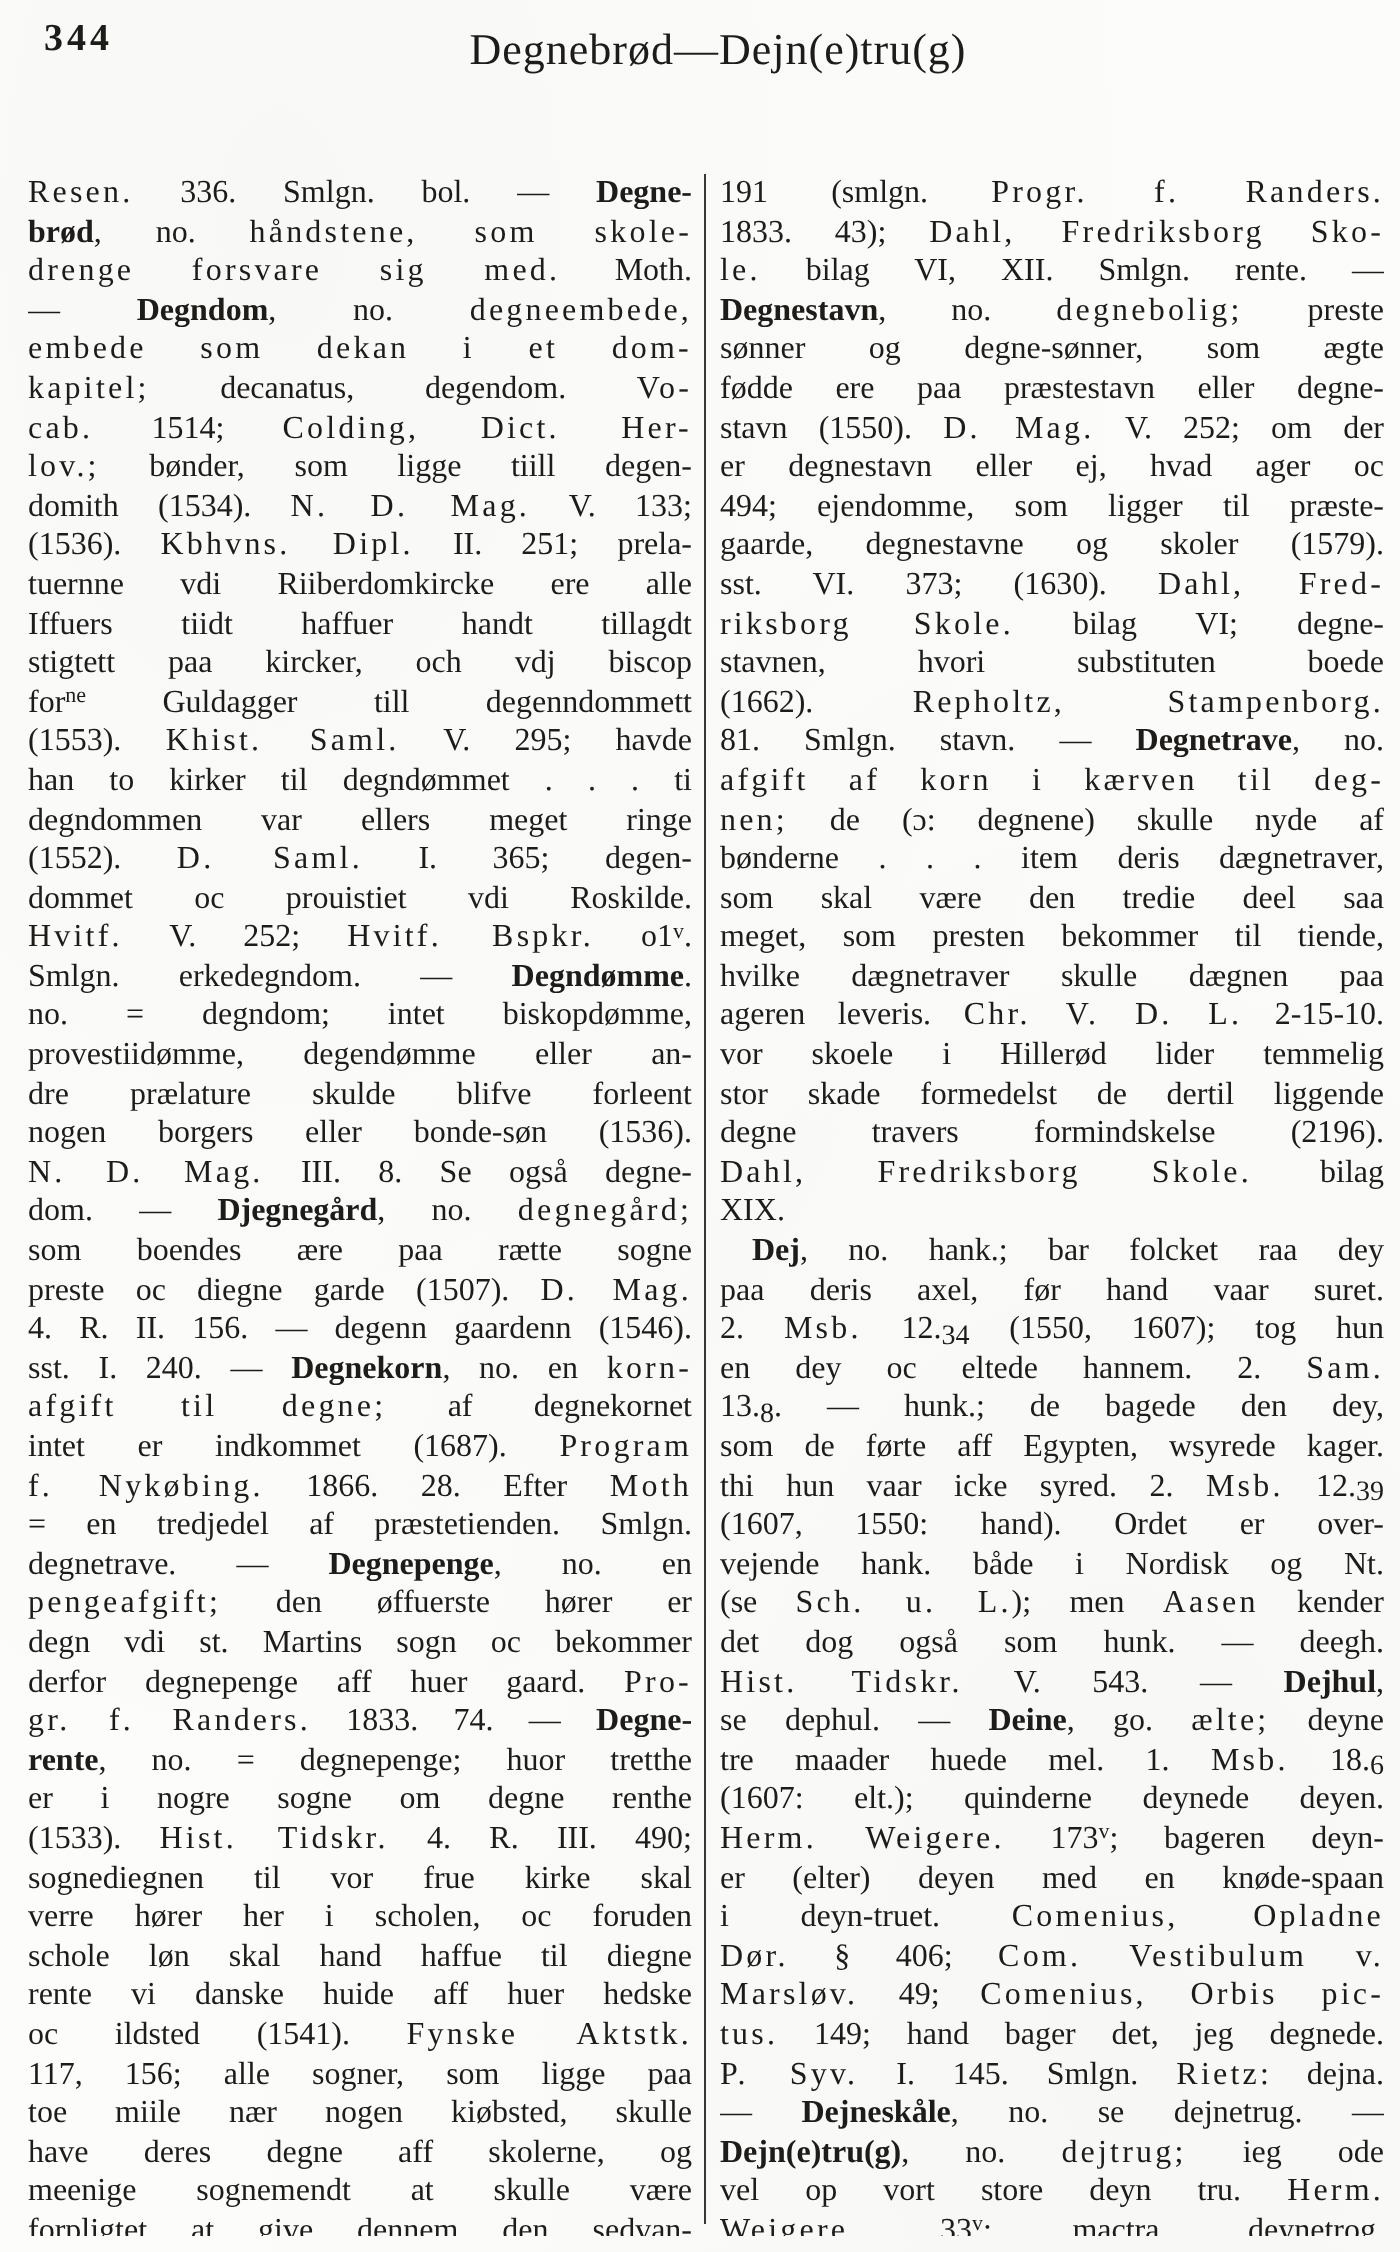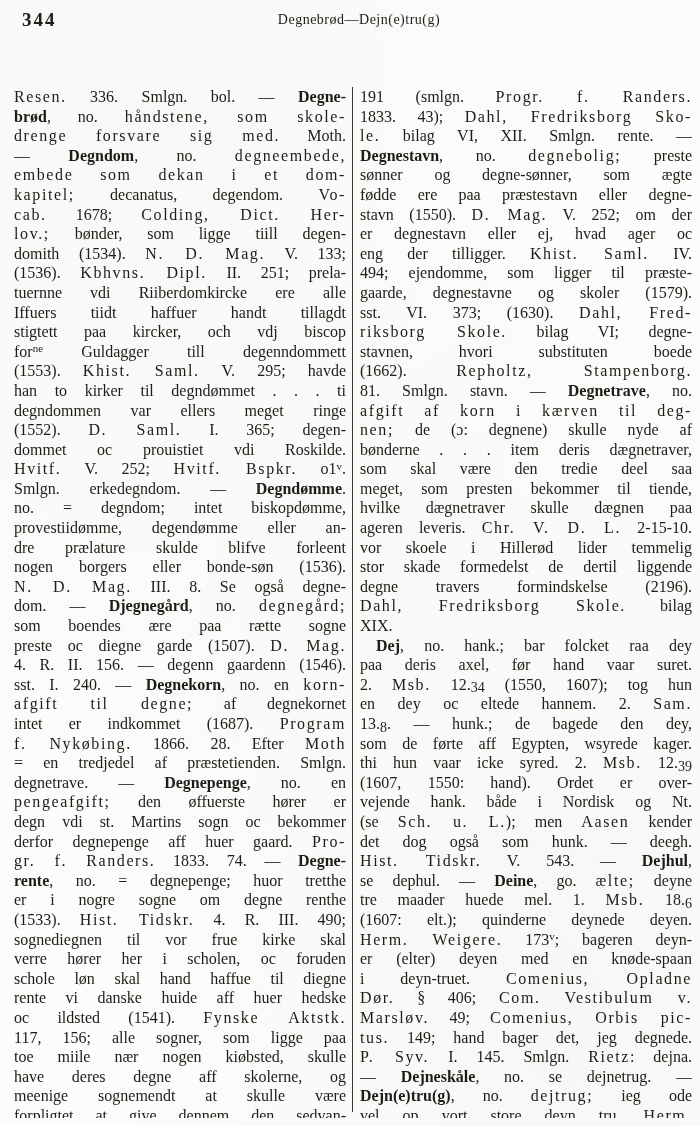--- a/index.html
+++ b/index.html
@@ -16,21 +16,21 @@
       radial-gradient(ellipse at 80% 90%, rgba(0,0,0,0.02), transparent 60%),
       #fcfcfa;
   }
   .header { position:absolute; top:6px; left:0; right:0; height:34px;padding-left:18px; }
   .page-number {
     position:absolute; left:22px; top:3px;
     font-size:19px; font-weight:700; letter-spacing:2px;
   }
   .running-title {
     text-align:center; padding-top:6px;
-    font-size:14px; letter-spacing:0.5px;
+    font-size:22px; letter-spacing:0.5px;
   }
   .columns {
     position:absolute; top:58px; left:14px; right:8px; bottom:8px;
     display:flex;
     margin-top:29px;
   }
   .col { width:332px; overflow:hidden; }
   .col-right { flex:1; }
   .divider {
     width:1px; background:#3a3733; margin:0 7px 6px 6px;
@@ -57,21 +57,21 @@
     <div class="running-title">Degnebrød—Dejn(e)tru(g)</div>
   </div>
   <div class="columns">
     <div class="col col-left" id="col-left">
         <div class="line"><span class="g">Resen.</span><span> 336. Smlgn. bol. — </span><span class="b">Degne-</span></div>
         <div class="line"><span class="b">brød</span><span>, no. </span><span class="g">håndstene, som skole-</span></div>
         <div class="line"><span class="g">drenge forsvare sig med.</span><span> Moth.</span></div>
         <div class="line"><span>— </span><span class="b">Degndom</span><span>, no. </span><span class="g">degneembede,</span></div>
         <div class="line"><span class="g">embede som dekan i et dom-</span></div>
         <div class="line"><span class="g">kapitel;</span><span> decanatus, degendom. </span><span class="g">Vo-</span></div>
-        <div class="line"><span class="g">cab.</span><span> 1678; </span><span class="g">Colding, Dict. Her-</span></div>
+        <div class="line"><span class="g">cab.</span><span> 1514; </span><span class="g">Colding, Dict. Her-</span></div>
         <div class="line"><span class="g">lov.;</span><span> bønder, som ligge tiill degen-</span></div>
         <div class="line"><span>domith (1534). </span><span class="g">N. D. Mag.</span><span> V. 133;</span></div>
         <div class="line"><span>(1536). </span><span class="g">Kbhvns. Dipl.</span><span> II. 251; prela-</span></div>
         <div class="line"><span>tuernne vdi Riiberdomkircke ere alle</span></div>
         <div class="line"><span>Iffuers tiidt haffuer handt tillagdt</span></div>
         <div class="line"><span>stigtett paa kircker, och vdj biscop</span></div>
         <div class="line"><span>for</span><span class="sup">ne</span><span> Guldagger till degenndommett</span></div>
         <div class="line"><span>(1553). </span><span class="g">Khist. Saml.</span><span> V. 295; havde</span></div>
         <div class="line"><span>han to kirker til degndømmet . . . ti</span></div>
         <div class="line"><span>degndommen var ellers meget ringe</span></div>
@@ -116,21 +116,20 @@
     <div class="divider"></div>
     <div class="col col-right" id="col-right">
         <div class="line"><span>191 (smlgn. </span><span class="g">Progr. f. Randers.</span></div>
         <div class="line"><span>1833. 43); </span><span class="g">Dahl, Fredriksborg Sko-</span></div>
         <div class="line"><span class="g">le.</span><span> bilag VI, XII. Smlgn. rente. —</span></div>
         <div class="line"><span class="b">Degnestavn</span><span>, no. </span><span class="g">degnebolig;</span><span> preste</span></div>
         <div class="line"><span>sønner og degne-sønner, som ægte</span></div>
         <div class="line"><span>fødde ere paa præstestavn eller degne-</span></div>
         <div class="line"><span>stavn (1550). </span><span class="g">D. Mag.</span><span> V. 252; om der</span></div>
         <div class="line"><span>er degnestavn eller ej, hvad ager oc</span></div>
-        <div class="line"><span>eng der tilligger. </span><span class="g">Khist. Saml.</span><span> IV.</span></div>
         <div class="line"><span>494; ejendomme, som ligger til præste-</span></div>
         <div class="line"><span>gaarde, degnestavne og skoler (1579).</span></div>
         <div class="line"><span>sst. VI. 373; (1630). </span><span class="g">Dahl, Fred-</span></div>
         <div class="line"><span class="g">riksborg Skole.</span><span> bilag VI; degne-</span></div>
         <div class="line"><span>stavnen, hvori substituten boede</span></div>
         <div class="line"><span>(1662). </span><span class="g">Repholtz, Stampenborg.</span></div>
         <div class="line"><span>81. Smlgn. stavn. — </span><span class="b">Degnetrave</span><span>, no.</span></div>
         <div class="line"><span class="g">afgift af korn i kærven til deg-</span></div>
         <div class="line"><span class="g">nen;</span><span> de (ɔ: degnene) skulle nyde af</span></div>
         <div class="line"><span>bønderne . . . item deris dægnetraver,</span></div>

